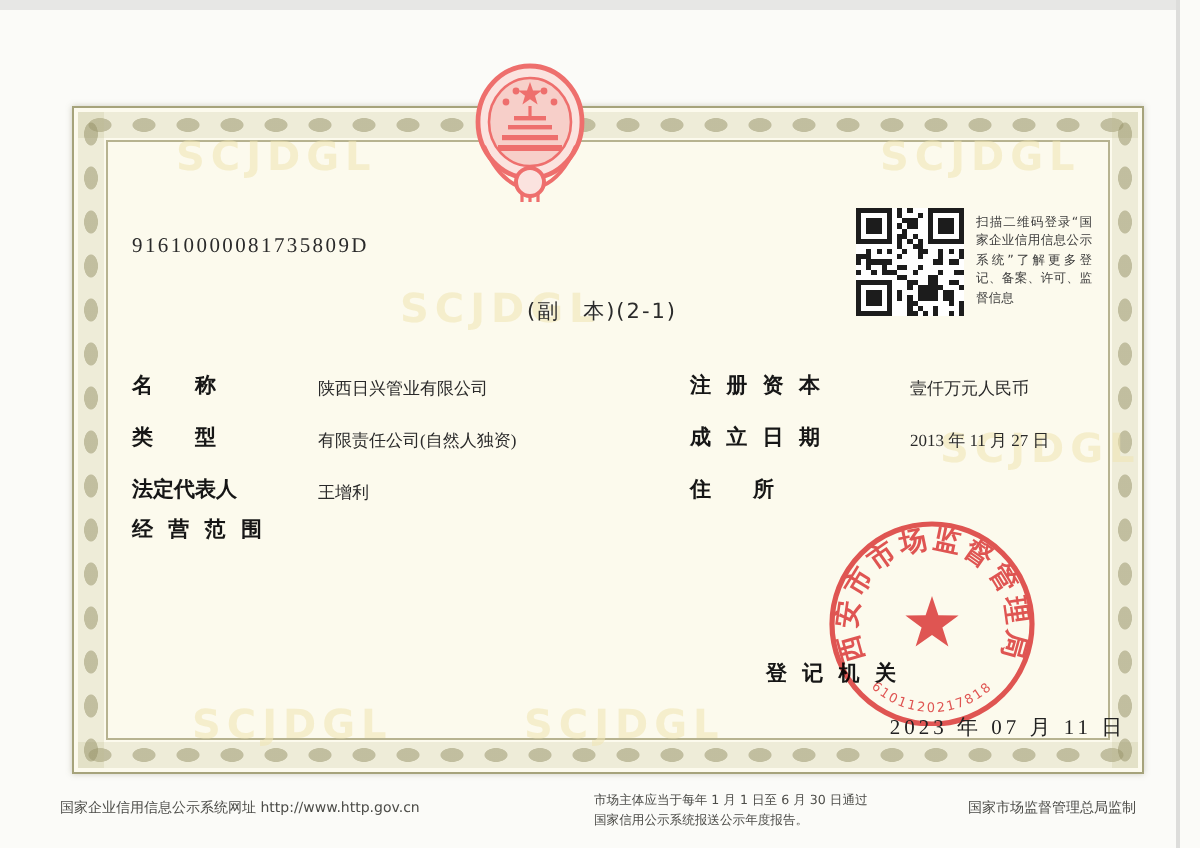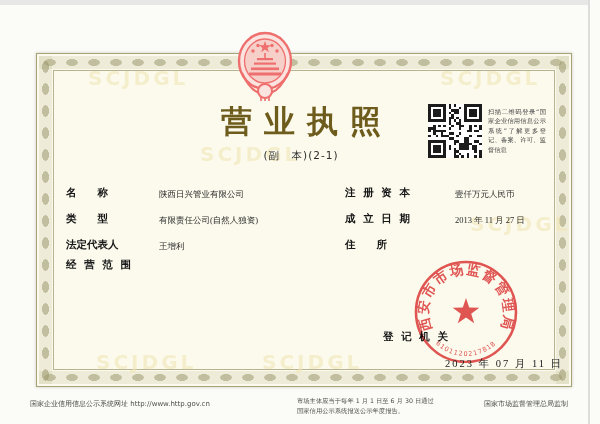--- a/index.html
+++ b/index.html
@@ -103,22 +103,22 @@
       <rect x="12" y="41.5" width="32" height="3" fill="#ee6f6d"></rect>
       <rect x="27.2" y="22" width="1.6" height="5" fill="#ee6f6d"></rect>
       <path d="M5,42 Q12,58 22,62" fill="none" stroke="#ee6f6d" stroke-width="2"></path>
       <path d="M51,42 Q44,58 34,62" fill="none" stroke="#ee6f6d" stroke-width="2"></path>
       <circle cx="28" cy="60" r="7" fill="#fbe3df" stroke="#ee6f6d" stroke-width="2"></circle>
       <path d="M24,66 L24,70 M28,67 L28,70 M32,66 L32,70" stroke="#ee6f6d" stroke-width="1.6"></path>
     </svg>
   </div>
 
   <div class="credit-block">
+    <div class="credit-code">91610000081735809D</div>
   </div>
-  <div class="title">营业执照</div>
   <div class="subtitle">(副　本)(2-1)</div>
 
   <div class="qr">
       <svg viewBox="0 0 21 21" shape-rendering="crispEdges">
         <rect x="0" y="0" width="21" height="21" fill="#ffffff"></rect>
         <path d="M0 0h1v1h-1zM1 0h1v1h-1zM2 0h1v1h-1zM3 0h1v1h-1zM4 0h1v1h-1zM5 0h1v1h-1zM6 0h1v1h-1zM8 0h1v1h-1zM10 0h1v1h-1zM14 0h1v1h-1zM15 0h1v1h-1zM16 0h1v1h-1zM17 0h1v1h-1zM18 0h1v1h-1zM19 0h1v1h-1zM20 0h1v1h-1zM0 1h1v1h-1zM6 1h1v1h-1zM8 1h1v1h-1zM12 1h1v1h-1zM14 1h1v1h-1zM20 1h1v1h-1zM0 2h1v1h-1zM2 2h1v1h-1zM3 2h1v1h-1zM4 2h1v1h-1zM6 2h1v1h-1zM9 2h1v1h-1zM10 2h1v1h-1zM11 2h1v1h-1zM14 2h1v1h-1zM16 2h1v1h-1zM17 2h1v1h-1zM18 2h1v1h-1zM20 2h1v1h-1zM0 3h1v1h-1zM2 3h1v1h-1zM3 3h1v1h-1zM4 3h1v1h-1zM6 3h1v1h-1zM8 3h1v1h-1zM10 3h1v1h-1zM11 3h1v1h-1zM14 3h1v1h-1zM16 3h1v1h-1zM17 3h1v1h-1zM18 3h1v1h-1zM20 3h1v1h-1zM0 4h1v1h-1zM2 4h1v1h-1zM3 4h1v1h-1zM4 4h1v1h-1zM6 4h1v1h-1zM9 4h1v1h-1zM14 4h1v1h-1zM16 4h1v1h-1zM17 4h1v1h-1zM18 4h1v1h-1zM20 4h1v1h-1zM0 5h1v1h-1zM6 5h1v1h-1zM8 5h1v1h-1zM9 5h1v1h-1zM11 5h1v1h-1zM14 5h1v1h-1zM20 5h1v1h-1zM0 6h1v1h-1zM1 6h1v1h-1zM2 6h1v1h-1zM3 6h1v1h-1zM4 6h1v1h-1zM5 6h1v1h-1zM6 6h1v1h-1zM8 6h1v1h-1zM10 6h1v1h-1zM12 6h1v1h-1zM14 6h1v1h-1zM15 6h1v1h-1zM16 6h1v1h-1zM17 6h1v1h-1zM18 6h1v1h-1zM19 6h1v1h-1zM20 6h1v1h-1zM8 7h1v1h-1zM11 7h1v1h-1zM12 7h1v1h-1zM2 8h1v1h-1zM4 8h1v1h-1zM6 8h1v1h-1zM9 8h1v1h-1zM12 8h1v1h-1zM13 8h1v1h-1zM16 8h1v1h-1zM18 8h1v1h-1zM20 8h1v1h-1zM0 9h1v1h-1zM1 9h1v1h-1zM2 9h1v1h-1zM8 9h1v1h-1zM12 9h1v1h-1zM16 9h1v1h-1zM20 9h1v1h-1zM0 10h1v1h-1zM2 10h1v1h-1zM3 10h1v1h-1zM4 10h1v1h-1zM5 10h1v1h-1zM6 10h1v1h-1zM15 10h1v1h-1zM16 10h1v1h-1zM18 10h1v1h-1zM19 10h1v1h-1zM2 11h1v1h-1zM5 11h1v1h-1zM8 11h1v1h-1zM9 11h1v1h-1zM12 11h1v1h-1zM0 12h1v1h-1zM3 12h1v1h-1zM5 12h1v1h-1zM6 12h1v1h-1zM7 12h1v1h-1zM11 12h1v1h-1zM16 12h1v1h-1zM19 12h1v1h-1zM20 12h1v1h-1zM8 13h1v1h-1zM9 13h1v1h-1zM14 13h1v1h-1zM15 13h1v1h-1zM0 14h1v1h-1zM1 14h1v1h-1zM2 14h1v1h-1zM3 14h1v1h-1zM4 14h1v1h-1zM5 14h1v1h-1zM6 14h1v1h-1zM10 14h1v1h-1zM11 14h1v1h-1zM14 14h1v1h-1zM15 14h1v1h-1zM18 14h1v1h-1zM19 14h1v1h-1zM0 15h1v1h-1zM6 15h1v1h-1zM10 15h1v1h-1zM12 15h1v1h-1zM13 15h1v1h-1zM14 15h1v1h-1zM15 15h1v1h-1zM16 15h1v1h-1zM20 15h1v1h-1zM0 16h1v1h-1zM2 16h1v1h-1zM3 16h1v1h-1zM4 16h1v1h-1zM6 16h1v1h-1zM8 16h1v1h-1zM12 16h1v1h-1zM13 16h1v1h-1zM14 16h1v1h-1zM15 16h1v1h-1zM17 16h1v1h-1zM18 16h1v1h-1zM0 17h1v1h-1zM2 17h1v1h-1zM3 17h1v1h-1zM4 17h1v1h-1zM6 17h1v1h-1zM8 17h1v1h-1zM10 17h1v1h-1zM12 17h1v1h-1zM13 17h1v1h-1zM14 17h1v1h-1zM15 17h1v1h-1zM17 17h1v1h-1zM18 17h1v1h-1zM0 18h1v1h-1zM2 18h1v1h-1zM3 18h1v1h-1zM4 18h1v1h-1zM6 18h1v1h-1zM10 18h1v1h-1zM11 18h1v1h-1zM18 18h1v1h-1zM20 18h1v1h-1zM0 19h1v1h-1zM6 19h1v1h-1zM10 19h1v1h-1zM12 19h1v1h-1zM15 19h1v1h-1zM20 19h1v1h-1zM0 20h1v1h-1zM1 20h1v1h-1zM2 20h1v1h-1zM3 20h1v1h-1zM4 20h1v1h-1zM5 20h1v1h-1zM6 20h1v1h-1zM10 20h1v1h-1zM11 20h1v1h-1zM13 20h1v1h-1zM15 20h1v1h-1zM18 20h1v1h-1zM20 20h1v1h-1z" fill="#1c1c1c"></path>
       </svg>
     </div>
   <div class="qr-caption">扫描二维码登录“国家企业信用信息公示系统”了解更多登记、备案、许可、监督信息</div>
 

